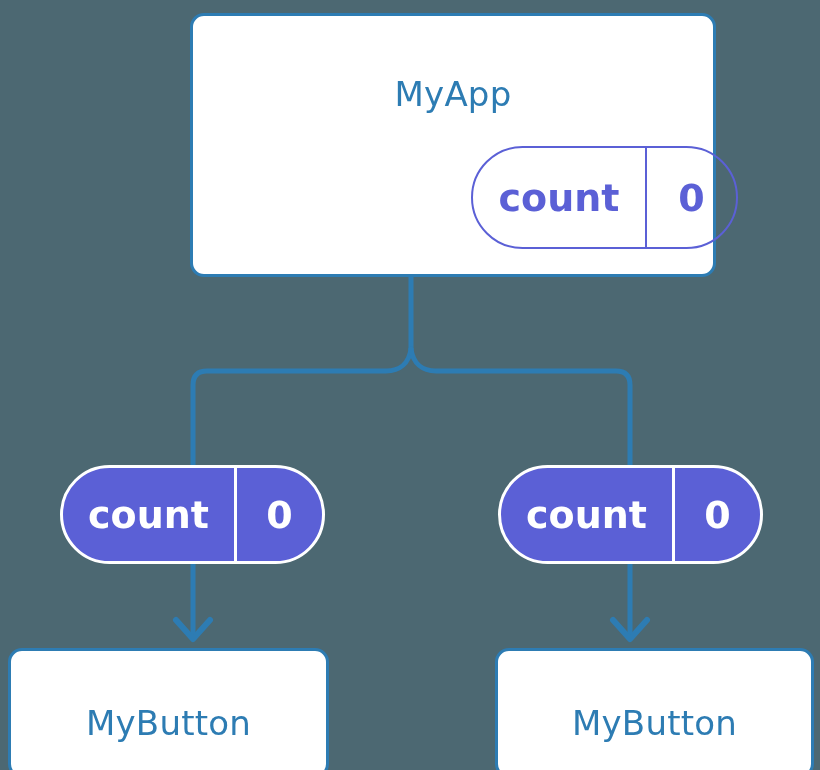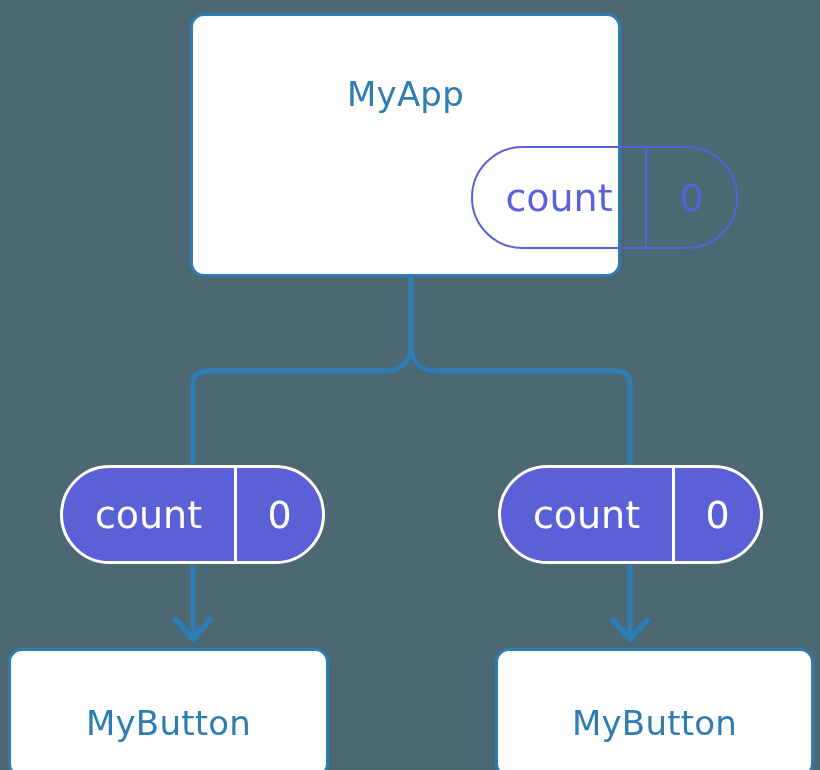--- a/index.html
+++ b/index.html
@@ -37,21 +37,21 @@
     font-size: 34px;
     font-weight: 400;
     letter-spacing: 0.2px;
     text-align: center;
     white-space: nowrap;
   }
 
   #app-box {
     left: 190px;
     top: 13px;
-    width: 431px;
+    width: 526px;
     height: 264px;
   }
   #app-box .component-title {
     position: absolute;
     left: 0;
     right: 0;
     top: 58px;
   }
 
   .button-box {
@@ -74,21 +74,21 @@
     box-sizing: border-box;
     border-radius: 999px;
     overflow: hidden;
   }
   .pill .pill-key,
   .pill .pill-val {
     display: flex;
     align-items: center;
     justify-content: center;
     font-size: 38px;
-    font-weight: 400;
+    font-weight: 700;
     white-space: nowrap;
     box-sizing: border-box;
   }
 
   
   .pill.outlined {
     border: 2px solid #5b60d6;
     background: transparent;
   }
   .pill.outlined .pill-key { color: #5b60d6; flex: 0 0 172px; }

